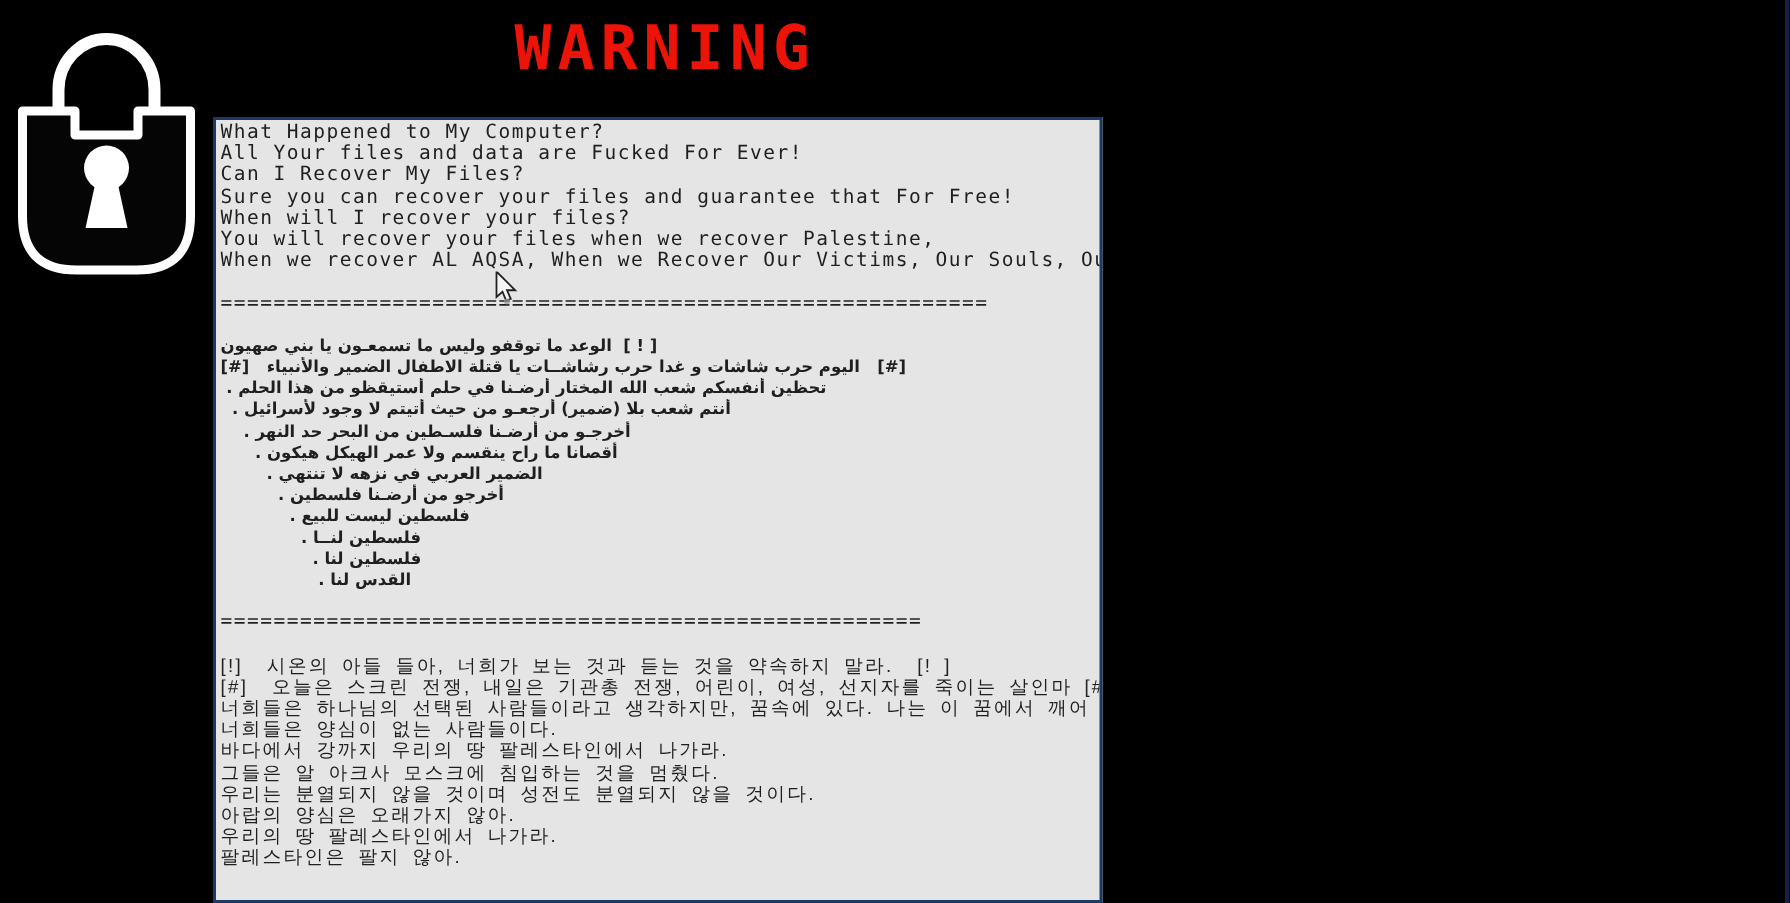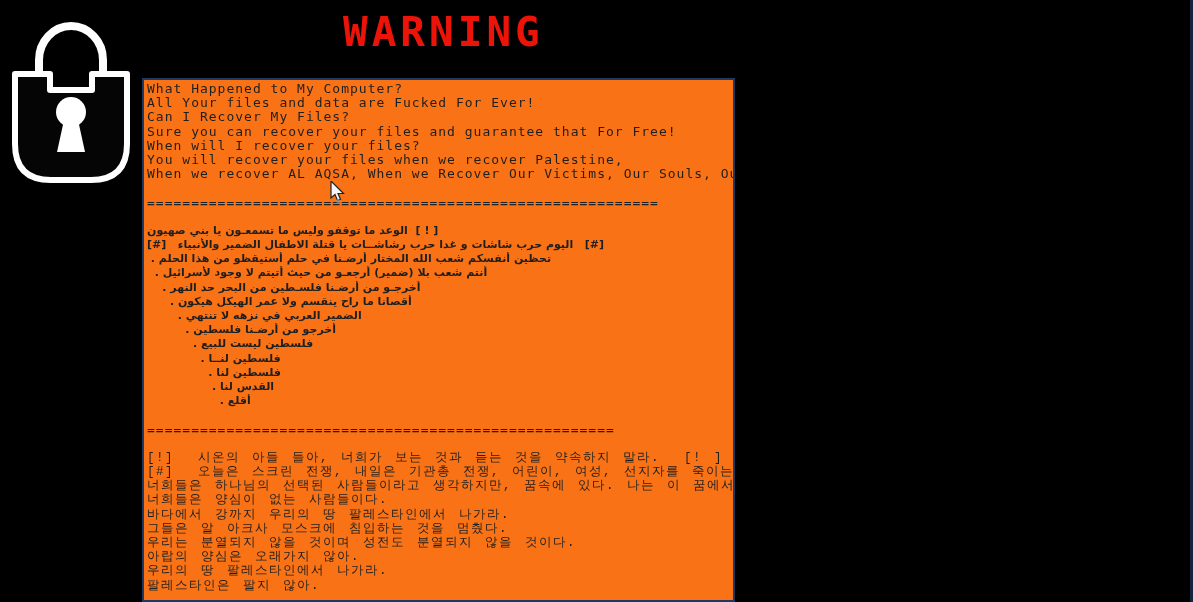--- a/index.html
+++ b/index.html
@@ -25,21 +25,21 @@
     top: 12px;
     width: 132px;
     height: 172px;
   }
   .note-panel {
     position: absolute;
     left: 142px;
     top: 78px;
     width: 593px;
     height: 524px;
-    background: #f97316;
+    background: #e5e5e5;
     border: 2px solid #1b3a63;
     overflow: hidden;
     padding: 2px 0 0 3px;
     color: #1f1f1f;
   }
   .line {
     height: 14.2px;
     line-height: 14.2px;
     font-size: 13px;
     letter-spacing: 1px;
@@ -55,21 +55,21 @@
     font-weight: bold;
     white-space: pre;
     overflow: hidden;
     font-family: "DejaVu Sans", "DejaVu Sans Mono", sans-serif;
   }
   .ar-bullet {
     direction: rtl;
     text-align: left;
   }
   .ko-line {
-    font-family: Liberation Mono, monospace;
+    font-family: Liberation Sans, sans-serif;
     letter-spacing: 1.5px;
     word-spacing: 3px;
     font-size: 12.5px;
   }
   .cursor-wrap {
     position: absolute;
     left: 328px;
     top: 181px;
     width: 22px;
     height: 24px;
@@ -125,21 +125,20 @@
     <div class="ar-line ar-bullet">تحظين أنفسكم شعب الله المختار أرضـنا في حلم أستيقظو من هذا الحلم . </div>
         <div class="ar-line ar-bullet">أنتم شعب بلا (ضمير) أرجعـو من حيث أتيتم لا وجود لأسرائيل .  </div>
         <div class="ar-line ar-bullet">أخرجـو من أرضـنا فلسـطين من البحر حد النهر .    </div>
         <div class="ar-line ar-bullet">أقصانا ما راح ينقسم ولا عمر الهيكل هيكون .      </div>
         <div class="ar-line ar-bullet">الضمير العربي في نزهه لا تنتهي .        </div>
         <div class="ar-line ar-bullet">أخرجو من أرضـنا فلسطين .          </div>
         <div class="ar-line ar-bullet">فلسطين ليست للبيع .            </div>
         <div class="ar-line ar-bullet">فلسطين لنــا .              </div>
         <div class="ar-line ar-bullet">فلسطين لنا .                </div>
         <div class="ar-line ar-bullet">القدس لنا .                 </div>
-        <div class="ar-line ar-bullet">أقلع .                   </div>
       </div>
   </div>
 
   <div class="blank"></div>
   <div class="line sep">=====================================================</div>
   <div class="blank"></div>
 
   <div>
 
   <div class="line ko-line">[!]  시온의 아들 들아, 너희가 보는 것과 듣는 것을 약속하지 말라.  [! ]</div>

